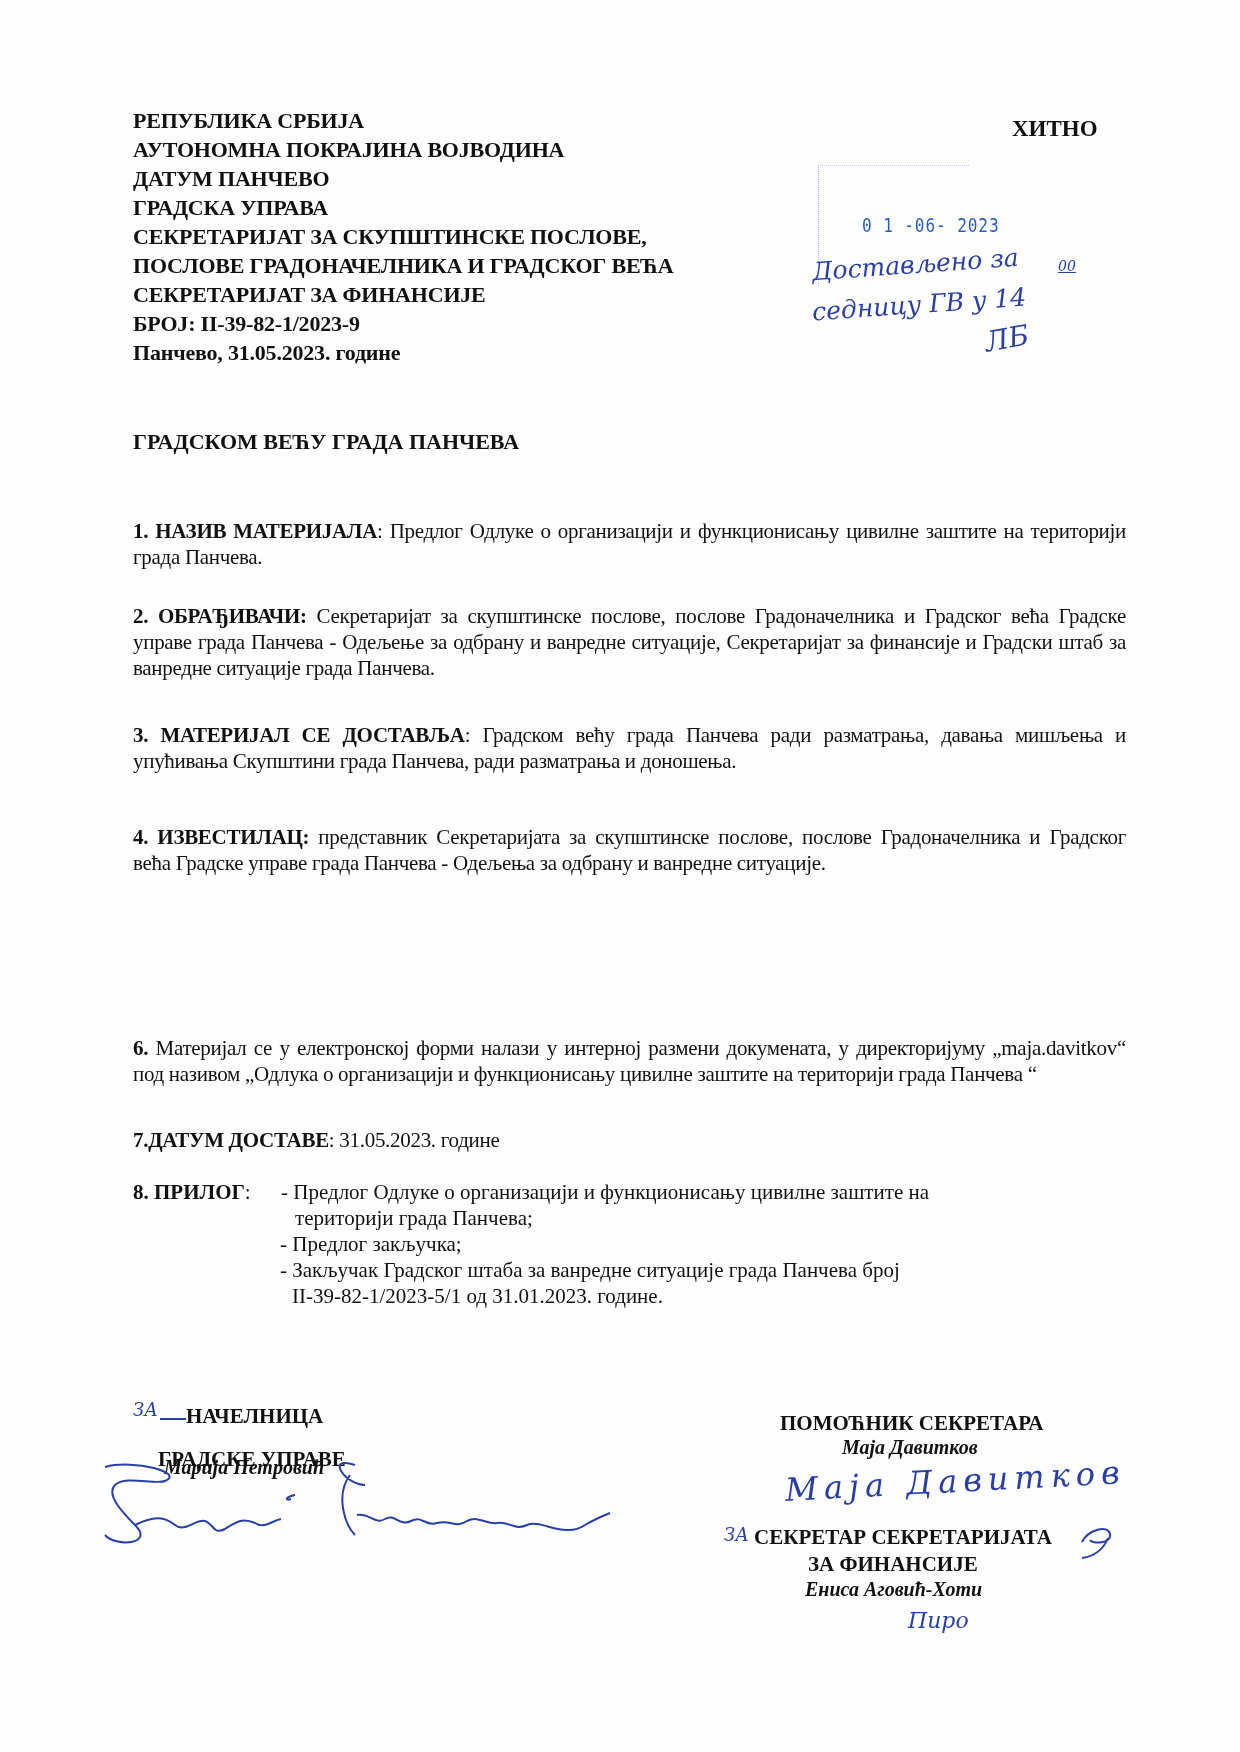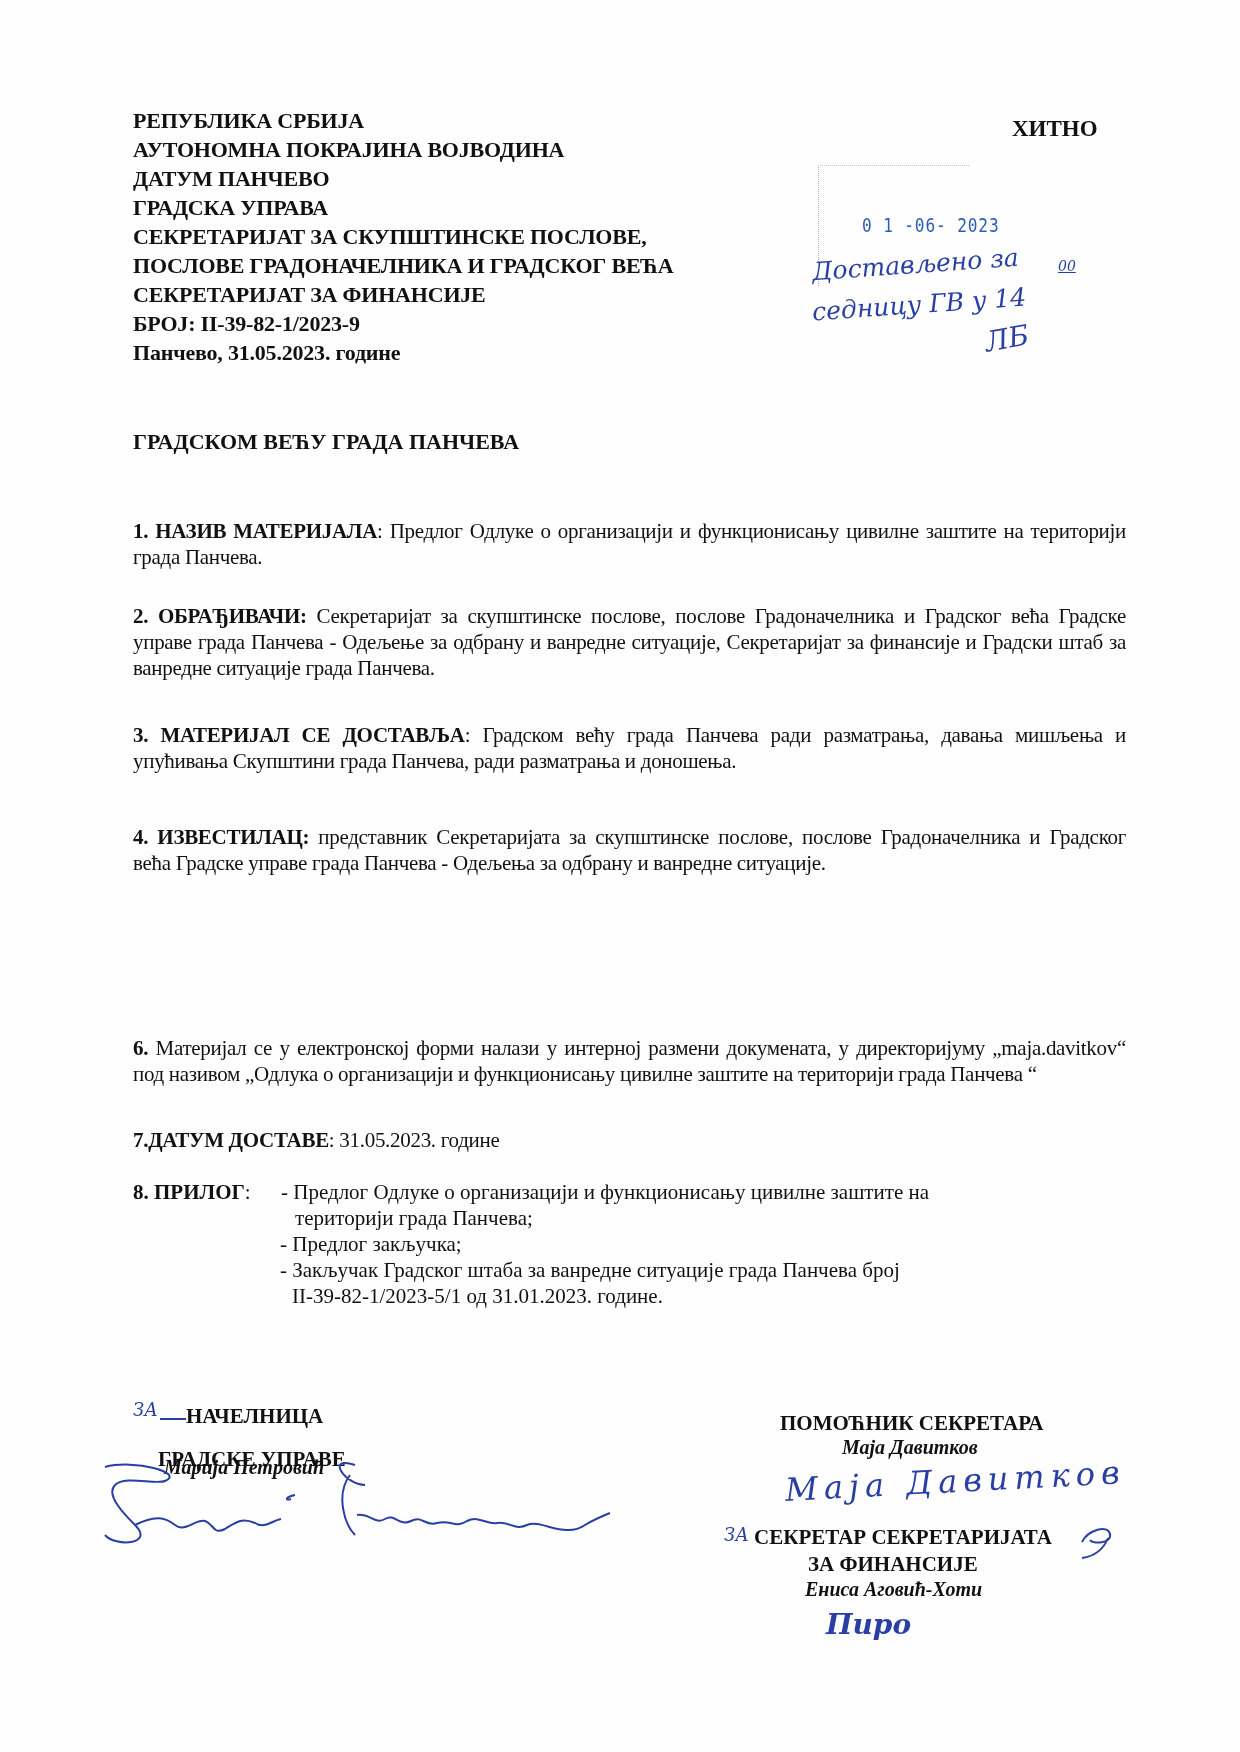--- a/index.html
+++ b/index.html
@@ -100,15 +100,15 @@
   <div class="abs sig-name" style="left:842px; top:1436px;">Маја Давитков</div>
   <div class="abs hand" style="left:785px; top:1462px; font-size:32px; letter-spacing:6px; transform:rotate(-3deg);">Маја Давитков</div>
 
   <div class="abs hand" style="left:724px; top:1524px; font-size:18px;">ЗА</div>
   <div class="abs sig-title" style="left:754px; top:1524px;">СЕКРЕТАР СЕКРЕТАРИЈАТА</div>
   <div class="abs sig-title" style="left:808px; top:1551px;">ЗА ФИНАНСИЈЕ</div>
   <div class="abs sig-name" style="left:805px; top:1578px;">Ениса Аговић-Хоти</div>
   <svg class="hand-svg" style="left:1078px; top:1520px;" width="40" height="40" viewBox="0 0 40 40">
     <path d="M4 22 C10 10 30 4 32 14 C34 24 14 24 12 20 M30 18 C26 28 18 36 4 38" fill="none" stroke="#2a3fa6" stroke-width="2"></path>
   </svg>
-  <div class="abs hand" style="left:826px; top:1608px; font-size:28px;font-weight:bold;">Пиро</div>
+  <div class="abs hand" style="left:908px; top:1608px; font-size:22px;">Пиро</div>
 
 </div>
 
 </body></html>

